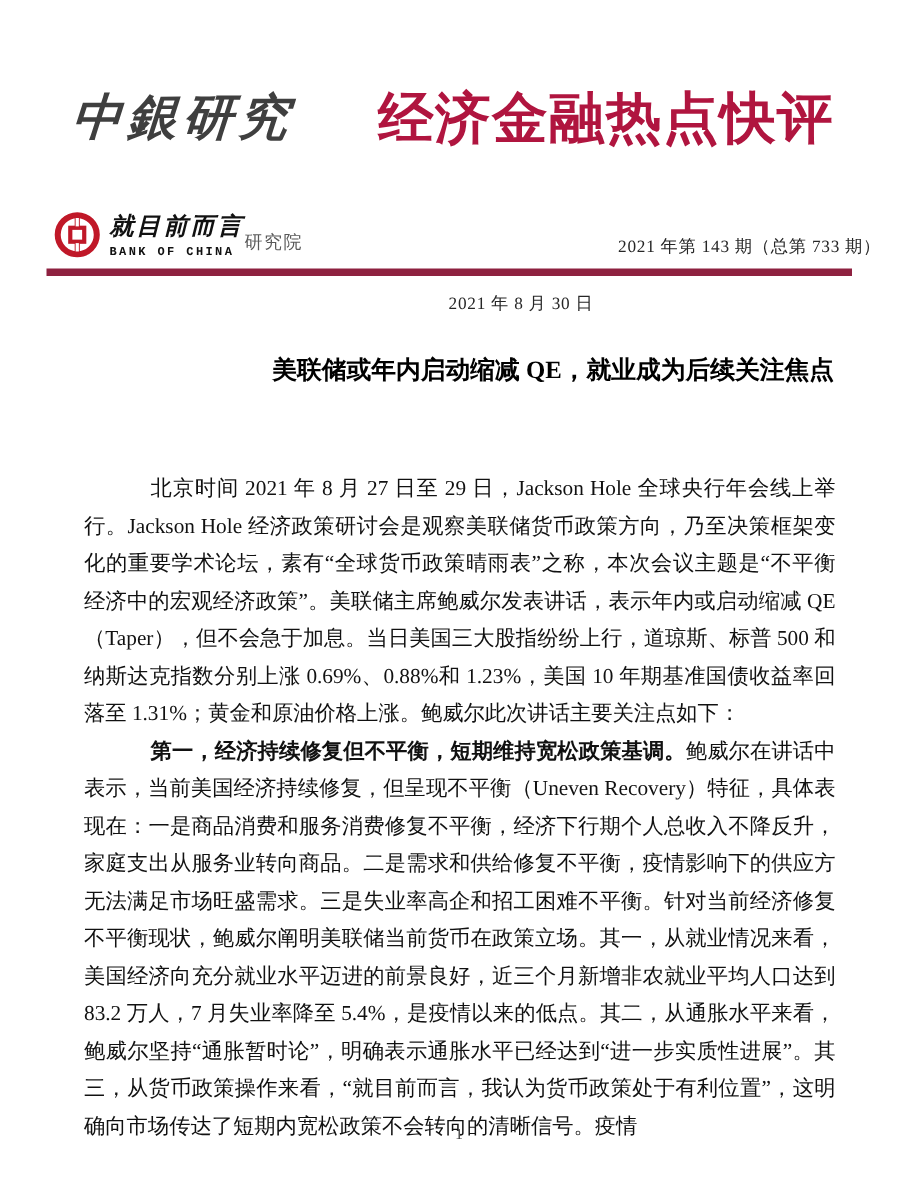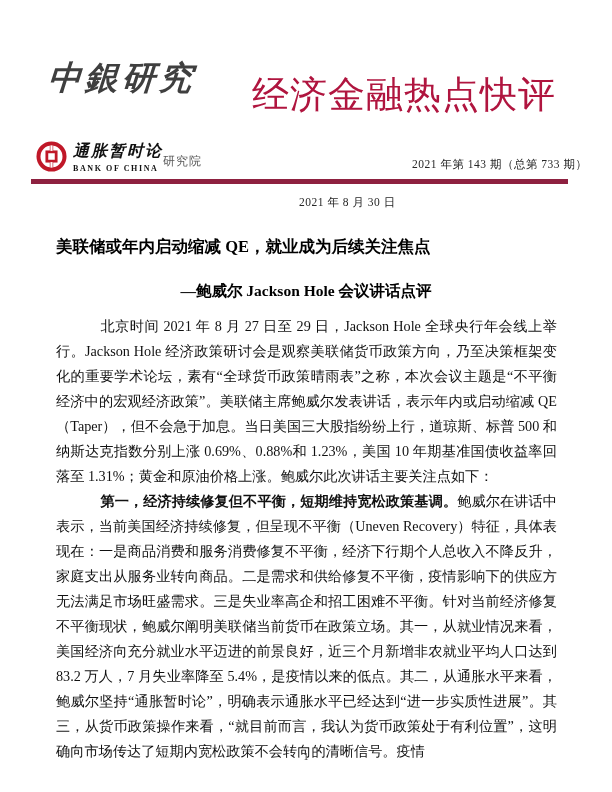--- a/index.html
+++ b/index.html
@@ -14,61 +14,61 @@
   }
   
   .brand-calligraphy{
     position:absolute;left:48px;top:56px;
     font-size:33px;font-weight:bold;font-style:italic;
     color:#3f3f3f;letter-spacing:4px;
     transform:skewX(-4deg);
     font-family:"DejaVu Serif","Liberation Serif",serif;
   }
   .masthead-title{
-    position:absolute;right:56px;top:70px;
-    font-size:37px;font-weight:normal;
+    position:absolute;right:56px;top:54px;
+    font-size:37px;font-weight:bold;
     color:var(--masthead-red,#B0153F);
     letter-spacing:1px;
     font-family:"Liberation Sans","DejaVu Sans",sans-serif;
     text-align:center;
   }
   
   .logo-row{position:absolute;left:36px;top:139px;width:540px;height:40px;}
   .boc-logo{position:absolute;left:0;top:2px;width:31px;height:31px;}
   .bank-block{position:absolute;left:37px;top:2px;width:110px;}
   .bank-name-cn{
     font-size:16px;font-weight:bold;font-style:italic;color:#111;
     letter-spacing:2px;white-space:nowrap;
     font-family:"DejaVu Serif","Liberation Serif",serif;
   }
   .bank-name-en{
     font-size:8px;font-weight:bold;color:#111;letter-spacing:1.6px;
     margin-top:2px;white-space:nowrap;
-    font-family:Liberation Serif, serif;
+    font-family:Liberation Mono, monospace;
   }
   .institute-label{
     position:absolute;left:127px;top:14px;
     font-size:12px;color:#595959;letter-spacing:1px;white-space:nowrap;
   }
   .issue-date{
     position:absolute;left:263px;top:18px;
     font-size:11.5px;color:#262626;letter-spacing:.5px;white-space:nowrap;margin-top:38px;
   }
   .issue-number{
     position:absolute;left:376px;top:18px;
     font-size:11.5px;color:#262626;letter-spacing:.5px;white-space:nowrap;
   }
   .masthead-rule{
     position:absolute;left:31px;top:179px;width:537px;height:5px;
     background:var(--rule-red,#8E2140);
   }
   
   .article-title{
     position:absolute;left:56px;top:236px;width:500px;
-    text-align:left;font-size:16.5px;font-weight:bold;color:#000;
+    text-align:right;font-size:16.5px;font-weight:bold;color:#000;
   }
   .article-subtitle{
     position:absolute;left:56px;top:281px;width:500px;
     text-align:center;font-size:15.5px;font-weight:bold;color:#000;
   }
   .article-body{
     position:absolute;left:56px;top:314px;width:501px;
     font-size:14.2px;line-height:25px;text-align:justify;color:#111;
   }
   .article-body p{margin:0;text-indent:2em;}
@@ -91,33 +91,32 @@
   <div class="logo-row">
     <svg class="boc-logo" viewBox="0 0 100 100">
       <circle cx="50" cy="50" r="42" fill="none" stroke="#C01828" stroke-width="13"></circle>
       <rect x="35" y="35" width="30" height="30" fill="none" stroke="#C01828" stroke-width="9"></rect>
       <rect x="44.5" y="6" width="11" height="26" fill="#C01828"></rect>
       <rect x="44.5" y="68" width="11" height="26" fill="#C01828"></rect>
       <rect x="46.5" y="14" width="7" height="18" fill="#ffffff"></rect>
       <rect x="46.5" y="68" width="7" height="18" fill="#ffffff"></rect>
     </svg>
     <div class="bank-block">
-      <div class="bank-name-cn">通胀暂时论</div>
+      <div class="bank-name-cn">就目前而言</div>
       <div class="bank-name-en">BANK OF CHINA</div>
     </div>
     <div class="institute-label">研究院</div>
     <div class="issue-date">2021 年 8 月 30 日</div>
     <div class="issue-number">2021 年第 143 期（总第 733 期）</div>
   </div>
 
   <div class="masthead-rule"></div>
 
   <div class="article-title">美联储或年内启动缩减 QE，就业成为后续关注焦点</div>
 
-  <div class="article-subtitle">—鲍威尔 Jackson Hole 会议讲话点评</div>
 
   <div class="article-body">
     <p><strong></strong><span>北京时间 2021 年 8 月 27 日至 29 日，Jackson Hole 全球央行年会线上举行。Jackson Hole 经济政策研讨会是观察美联储货币政策方向，乃至决策框架变化的重要学术论坛，素有“全球货币政策晴雨表”之称，本次会议主题是“不平衡经济中的宏观经济政策”。美联储主席鲍威尔发表讲话，表示年内或启动缩减 QE（Taper），但不会急于加息。当日美国三大股指纷纷上行，道琼斯、标普 500 和纳斯达克指数分别上涨 0.69%、0.88%和 1.23%，美国 10 年期基准国债收益率回落至 1.31%；黄金和原油价格上涨。鲍威尔此次讲话主要关注点如下：</span></p>
     <p><strong>第一，经济持续修复但不平衡，短期维持宽松政策基调。</strong><span>鲍威尔在讲话中表示，当前美国经济持续修复，但呈现不平衡（Uneven Recovery）特征，具体表现在：一是商品消费和服务消费修复不平衡，经济下行期个人总收入不降反升，家庭支出从服务业转向商品。二是需求和供给修复不平衡，疫情影响下的供应方无法满足市场旺盛需求。三是失业率高企和招工困难不平衡。针对当前经济修复不平衡现状，鲍威尔阐明美联储当前货币在政策立场。其一，从就业情况来看，美国经济向充分就业水平迈进的前景良好，近三个月新增非农就业平均人口达到 83.2 万人，7 月失业率降至 5.4%，是疫情以来的低点。其二，从通胀水平来看，鲍威尔坚持“通胀暂时论”，明确表示通胀水平已经达到“进一步实质性进展”。其三，从货币政策操作来看，“就目前而言，我认为货币政策处于有利位置”，这明确向市场传达了短期内宽松政策不会转向的清晰信号。疫情</span></p>
   </div>
 
   <div class="page-number">1</div>
 
 </div>
 

